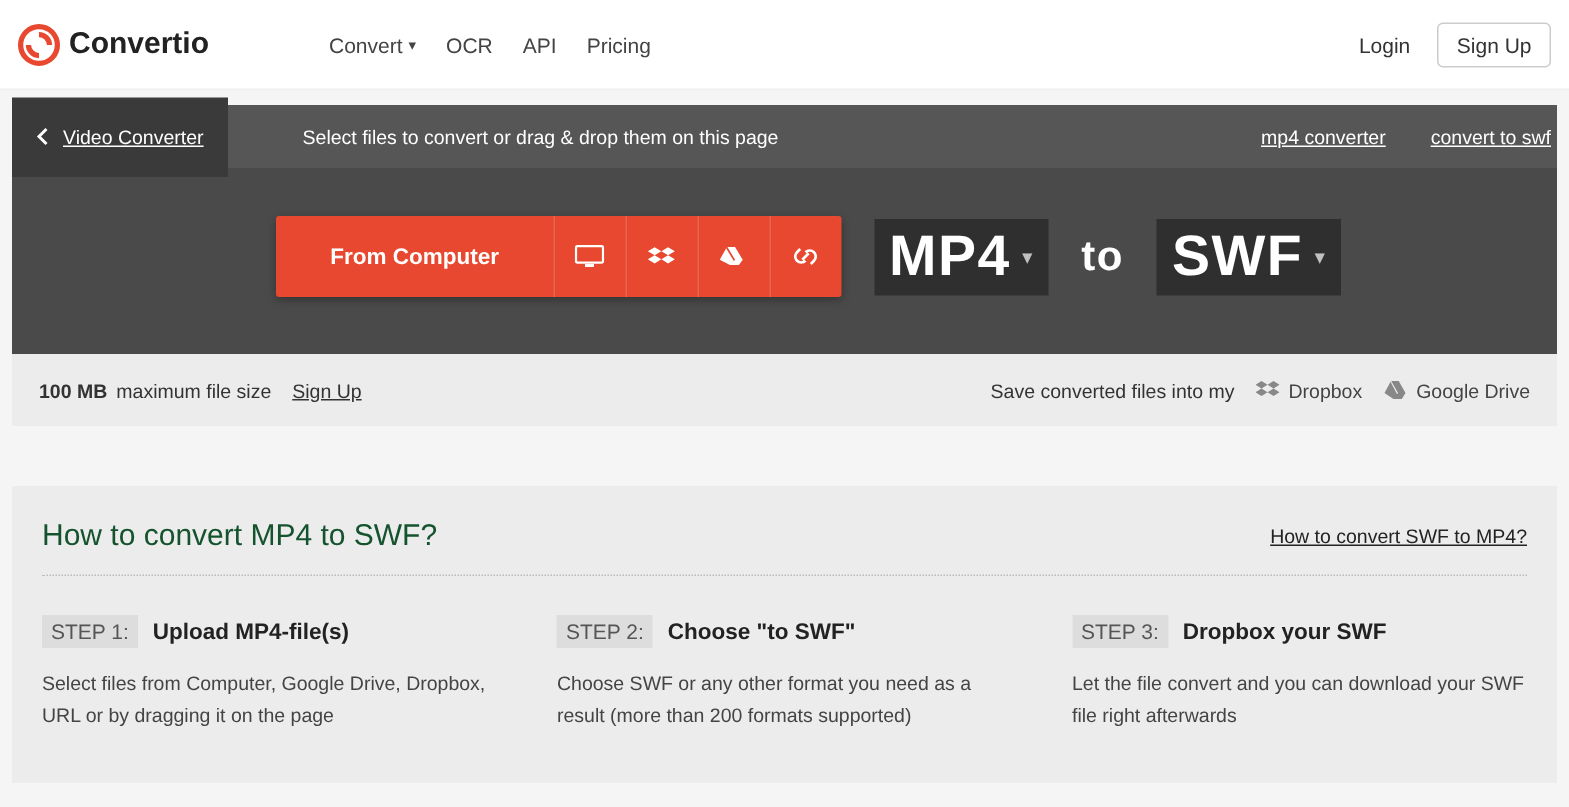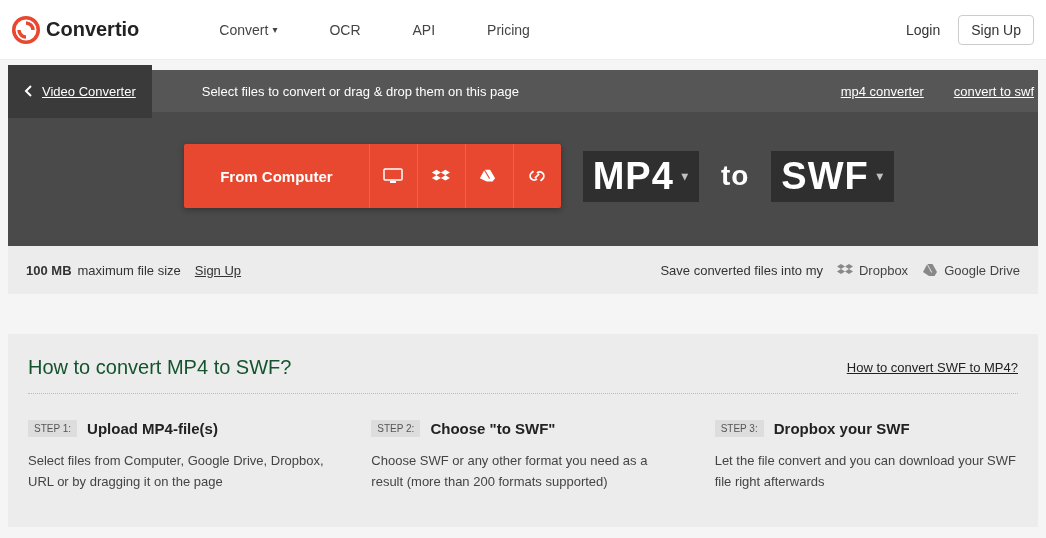--- a/index.html
+++ b/index.html
@@ -1,52 +1,52 @@
 <!DOCTYPE html>
 <html><head>
 <meta charset="utf-8">
 <style>
 * { margin: 0; padding: 0; box-sizing: border-box; font-family: Arial, Helvetica, sans-serif; }
 body { background: #f5f5f5; width: 1046px; }
 .header { background: #fff; height: 60px; display: flex; align-items: center; padding: 0 12px; border-bottom: 1px solid #eee; }
 .logo { display: flex; align-items: center; gap: 6px; margin-right: 80px; }
 .logo-icon { width: 28px; height: 28px; }
 .logo-text { font-size: 20px; font-weight: 700; color: #222; }
-.nav { display: flex; gap: 52px; flex: 1; }
+.nav { display: flex; gap: 20px; flex: 1; }
 .nav-item { font-size: 14px; color: #444; cursor: pointer; display: flex; align-items: center; gap: 4px; }
 .nav-right { display: flex; align-items: center; gap: 18px; }
 .login-link { font-size: 14px; color: #333; cursor: pointer; }
 .signup-btn { font-size: 14px; color: #333; background: #fff; border: 1px solid #ccc; border-radius: 4px; padding: 6px 12px; cursor: pointer; }
 .subheader { background: #565656; height: 42px; display: flex; align-items: center; margin: 10px 8px 0 8px; color: #fff; font-size: 13px; }
 .breadcrumb { background: #3a3a3a; height: 53px; padding: 0 16px; display: flex; align-items: center; gap: 10px; }
 .breadcrumb a { color: #fff; text-decoration: underline; }
 .sub-text { flex: 1; text-align: left; padding-left: 28px; font-weight: 400; margin-left: 22px; }
 .sub-links { display: flex; gap: 30px; padding-right: 4px; }
 .sub-links a { color: #fff; text-decoration: underline; font-size: 13px; }
 .hero { background: #4a4a4a; margin: 0 8px; padding: 32px 0 38px 0; display: flex; align-items: center; justify-content: center; gap: 22px; }
-.from-block { display: flex; background: #e8482f; height: 64px; border-radius: 2px; box-shadow: 0 2px 6px rgba(0,0,0,0.3); margin-left: 32px; }
+.from-block { display: flex; background: #e8482f; height: 54px; border-radius: 2px; box-shadow: 0 2px 6px rgba(0,0,0,0.3); margin-left: 32px; }
 .from-computer { color: #fff; font-weight: 700; font-size: 15px; padding: 0 36px; display: flex; align-items: center; cursor: pointer; }
 .icon-btn { width: 48px; display: flex; align-items: center; justify-content: center; border-left: 1px solid rgba(255,255,255,0.15); cursor: pointer; }
 .fmt { background: #2f2f2f; color: #fff; font-size: 38px; font-weight: 900; padding: 4px 10px; display: flex; align-items: center; gap: 8px; cursor: pointer; letter-spacing: 1px; font-family: Arial Black, Arial, sans-serif; }
 .fmt-caret { font-size: 12px; opacity: 0.7; }
 .to-label { color: #fff; font-size: 28px; font-weight: 900; letter-spacing: 1px; }
 .infobar { background: #ececec; margin: 0 8px; height: 48px; display: flex; align-items: center; padding: 0 18px; font-size: 13px; color: #333; }
 .infobar .left { flex: 1; display: flex; align-items: center; gap: 6px; }
 .infobar .left a { color: #333; text-decoration: underline; margin-left: 8px; }
 .infobar .right { display: flex; align-items: center; gap: 14px; }
 .svc { display: flex; align-items: center; gap: 6px; cursor: pointer; color: #444; }
 .howto { background: #ececec; margin: 40px 8px 0 8px; padding: 22px 20px 34px 20px; position: relative; }
 .howto::after { content: ""; position: absolute; left: 0; right: 0; bottom: -8px; height: 8px; background: radial-gradient(circle at 8px 0, transparent 8px, #ececec 8px) repeat-x; background-size: 16px 8px; opacity: 0; }
 .howto-head { display: flex; align-items: center; justify-content: space-between; border-bottom: 1px dotted #bbb; padding-bottom: 14px; margin-bottom: 26px; }
 .howto-title { font-size: 20px; color: #14532d; font-weight: 400; }
 .howto-link { font-size: 13px; color: #222; text-decoration: underline; }
 .steps { display: flex; gap: 40px; }
 .step { flex: 1; }
 .step-head { display: flex; align-items: center; gap: 10px; margin-bottom: 14px; }
-.step-badge { background: #ddd; color: #555; font-size: 10px; padding: 3px 6px; }
+.step-badge { background: #ddd; color: #555; font-size: 14px; padding: 3px 6px; }
 .step-title { font-size: 15px; font-weight: 700; color: #222; }
 .step-body { font-size: 13px; color: #444; line-height: 1.6; }
 .chev { font-size: 10px; }
 svg { display: block; }
 </style>
 </head>
 <body>
 
 <div class="header">
   <div class="logo">

